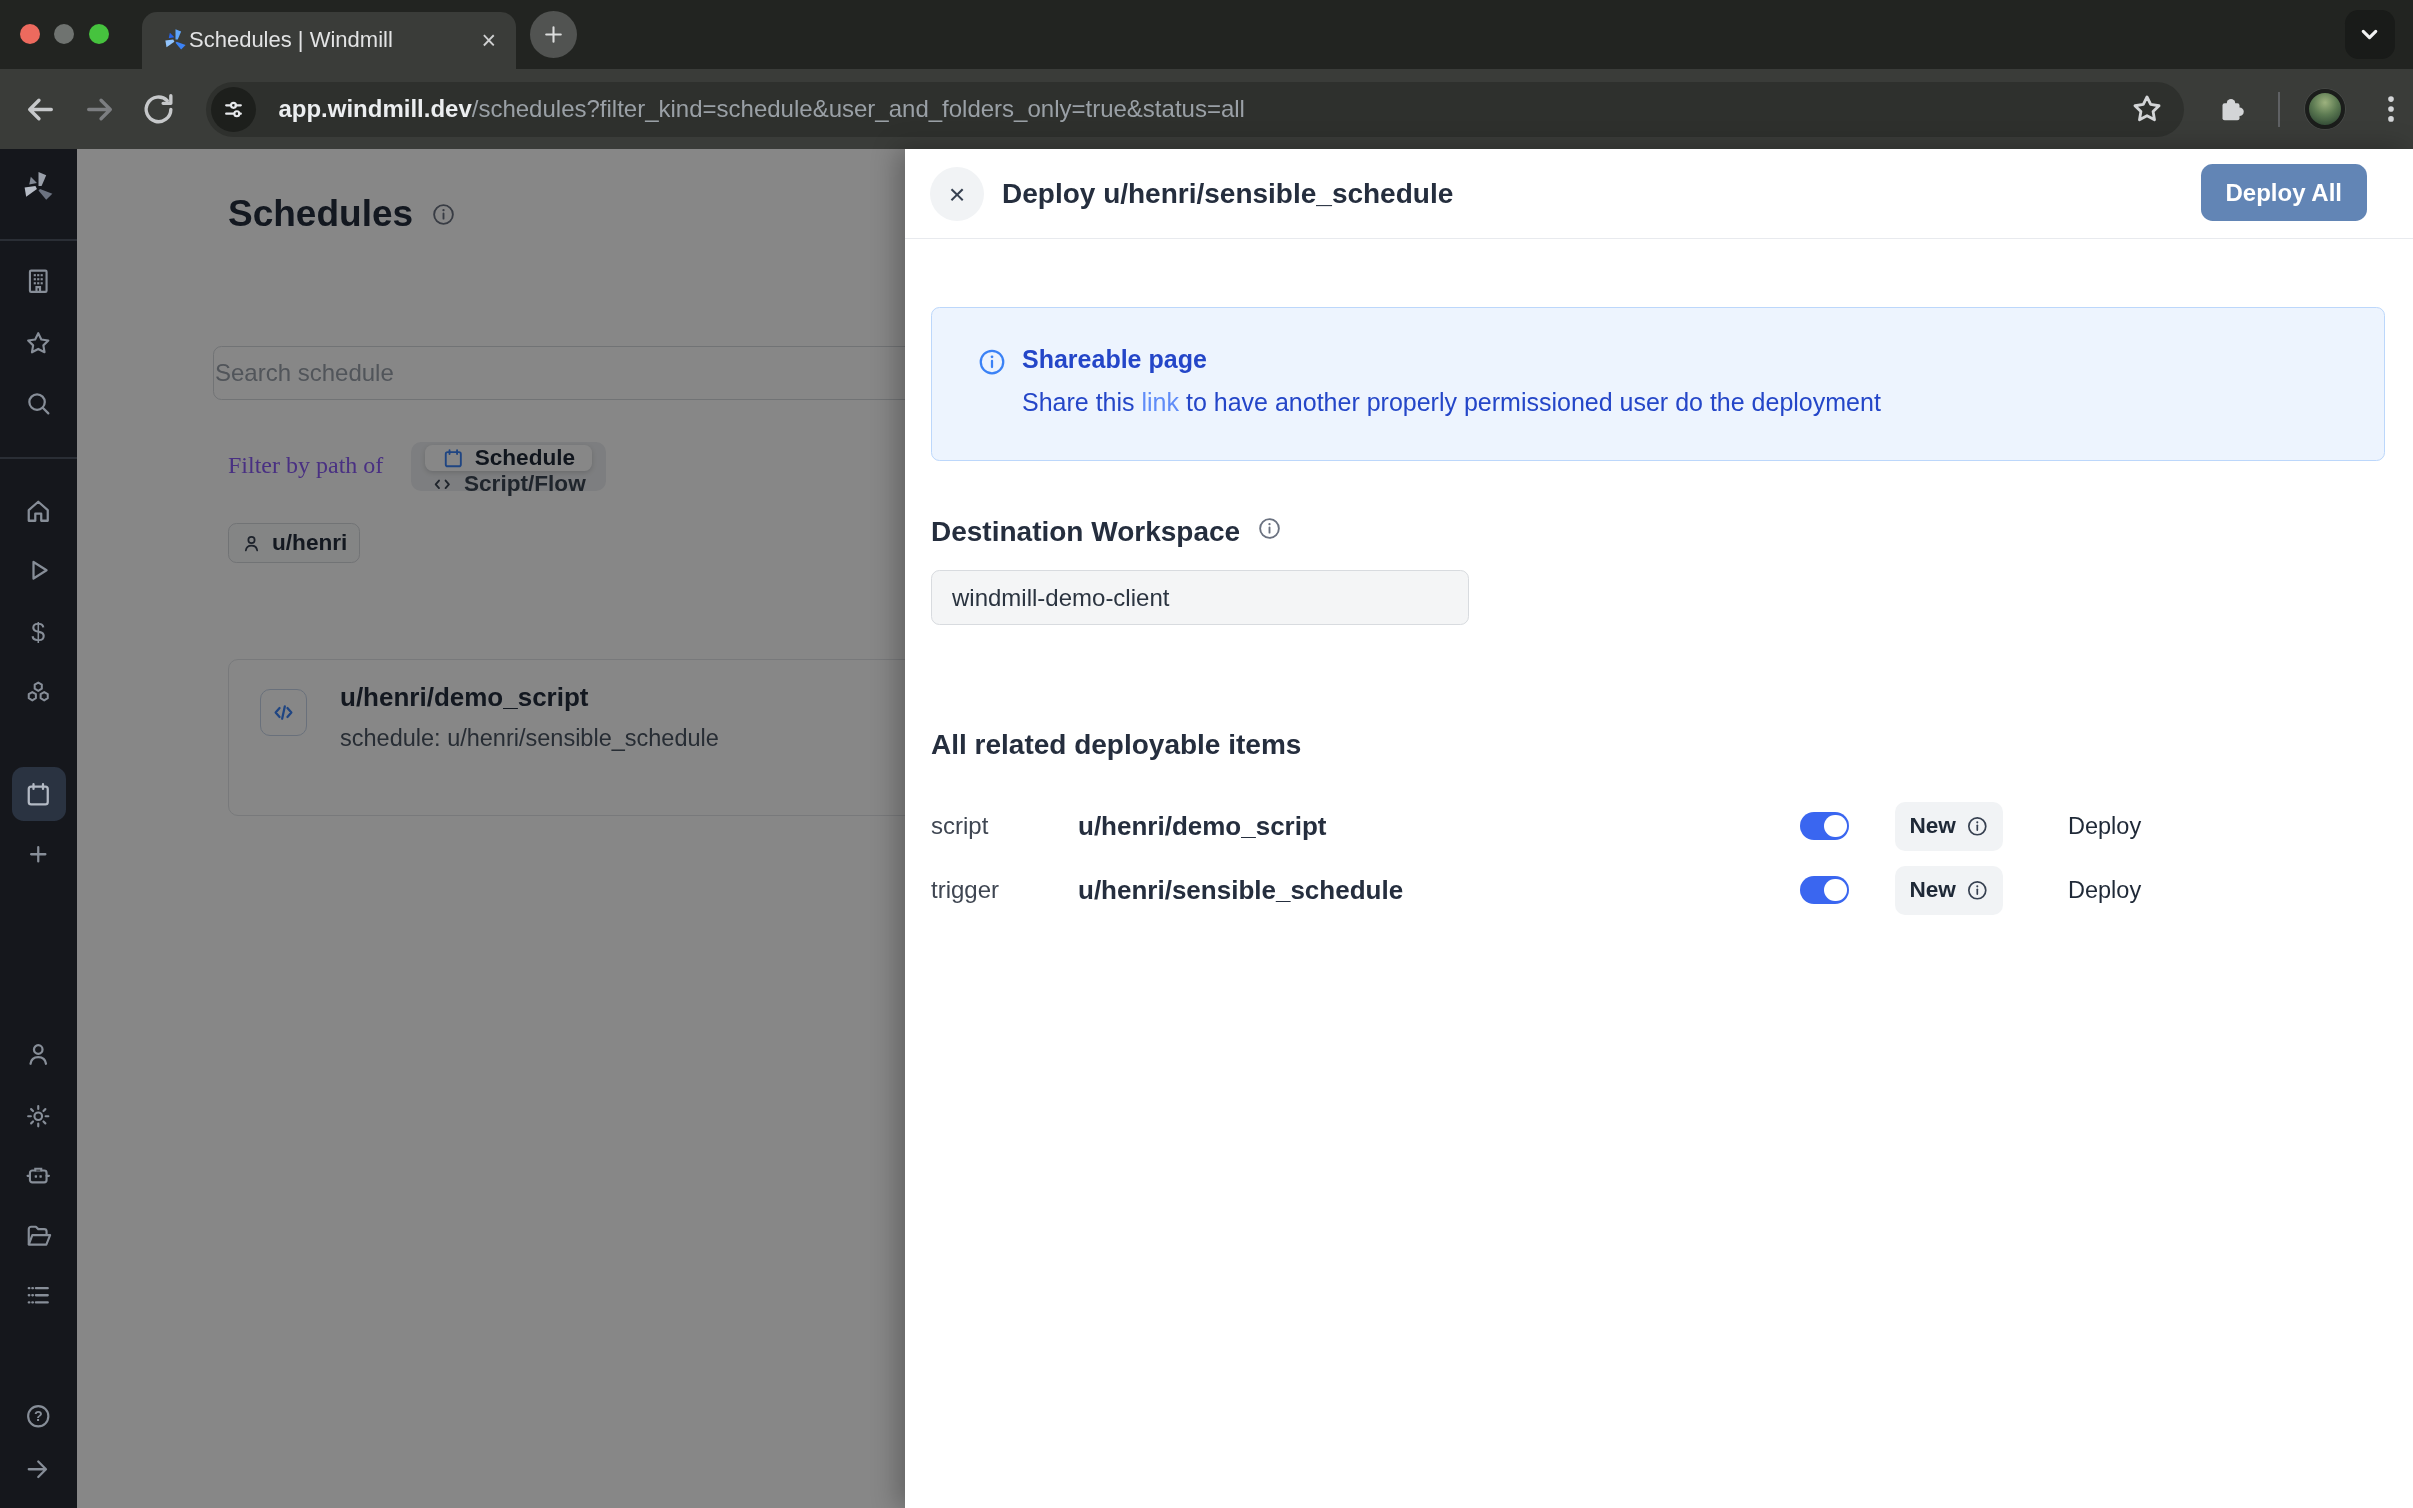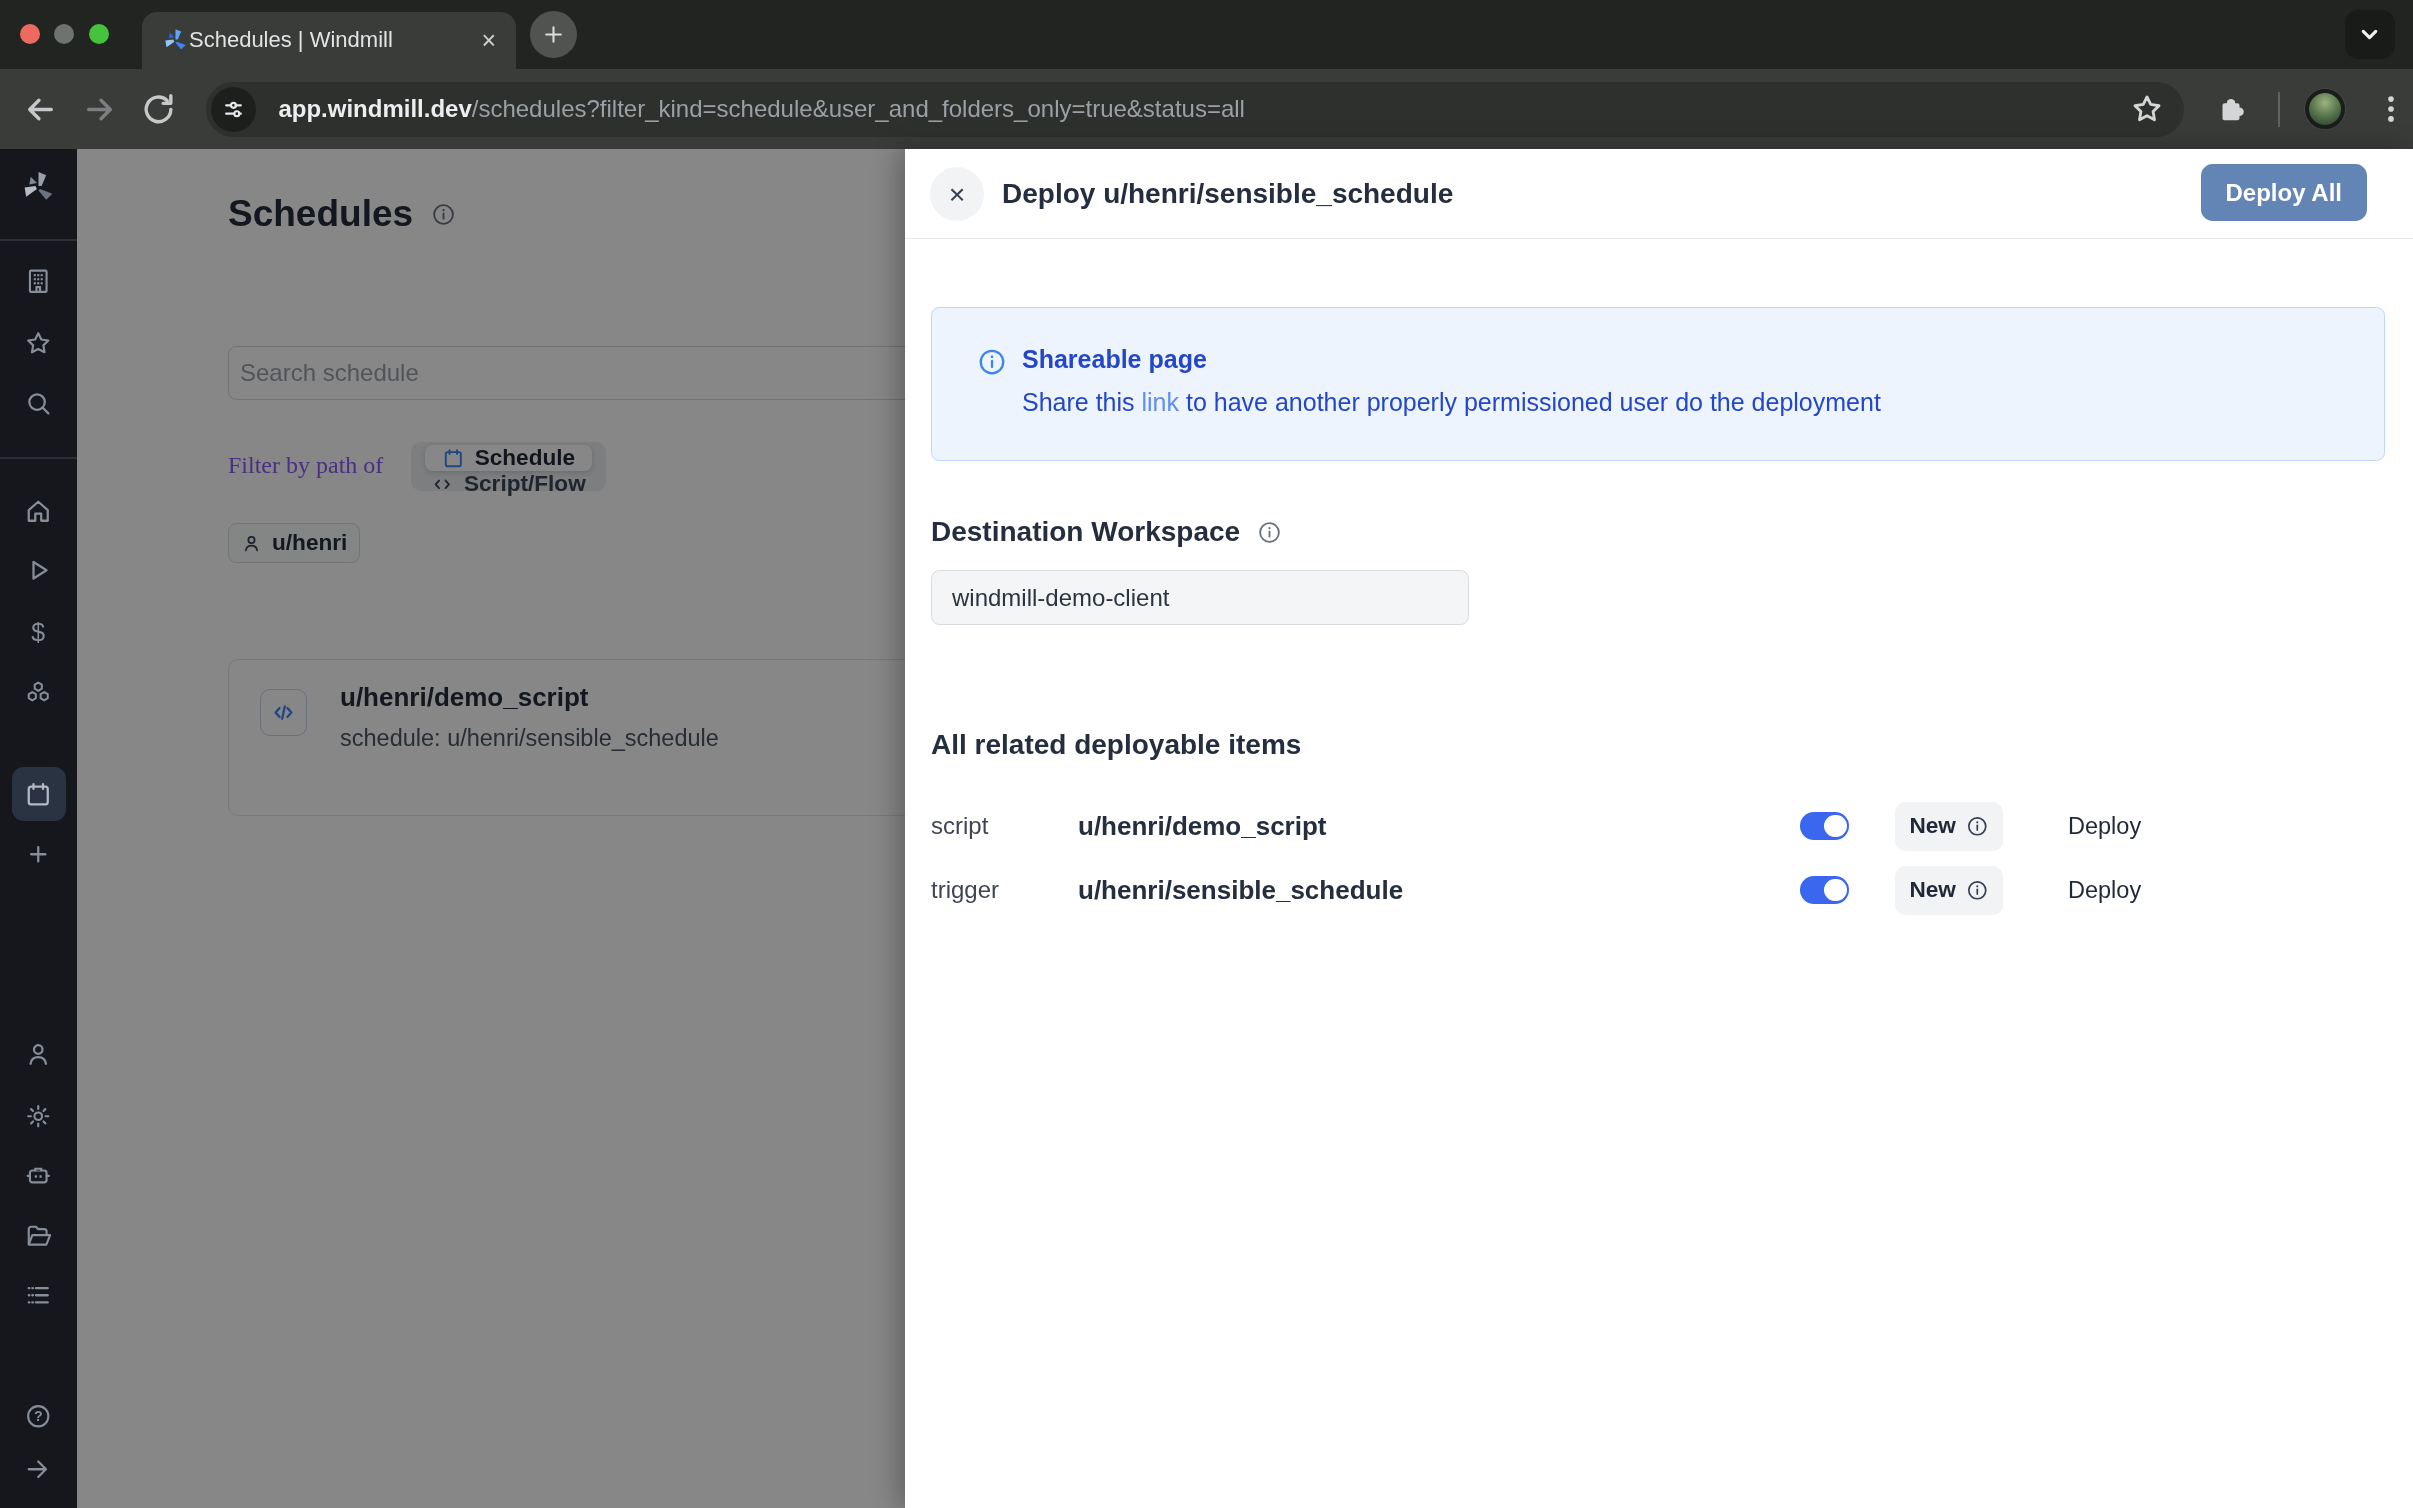--- a/index.html
+++ b/index.html
@@ -50,22 +50,22 @@
   .sic { position:absolute; left:24px; width:28.5px; height:28.5px; color:#878e98; }
   .slogo { position:absolute; left:20px; top:20px; width:37px; height:37px; }
   .sactive { position:absolute; left:11.7px; top:618px; width:54px; height:54px; border-radius:11.7px;
              background:#2a3341; display:flex; align-items:center; justify-content:center; }
   .sactive .sic2 { width:28.5px; height:28.5px; color:#b3bac4; }
 
   .content { position:absolute; left:77px; top:0; width:2336px; height:1359px; background:#fff; }
   .h1 { position:absolute; left:151px; top:44px; font-size:37px; font-weight:700; color:#252e3e;
         display:flex; align-items:center; gap:18.4px; }
   .info-ic-gray { width:25px; height:25px; color:#6b7280; }
-  .search-box { position:absolute; left:151px; top:197px; width:1064px; height:54px; border:1.7px solid #d6d9dd;
-                border-radius:8.4px; background:#fff; font-size:24px; color:#252e3e; padding:0 11px;
+  .search-box { position:absolute; left:136px; top:197px; width:1064px; height:54px; border:1.7px solid #d6d9dd;
+                border-radius:8.4px; background:#fff; font-size:24px; color:#252e3e; padding:0 1px;
                 font-family:"Liberation Sans",sans-serif; }
   .search-box::placeholder { color:#9aa1ab; }
   .filter-label { position:absolute; left:151px; top:303px; font-size:24px; color:#8b5cf6;font-family:Liberation Serif, serif; }
   .seg-group { position:absolute; left:334px; top:293px; height:49px; background:#eceef1; border-radius:10px;
                display:flex; align-items:center; padding:3.4px;flex-direction:column; }
   .seg { display:flex; align-items:center; gap:10px; height:42px; padding:0 17px; border-radius:7.5px;
          font-size:22.6px; font-weight:600; color:#3c4654; }
   .seg.sel { background:#ffffff; color:#1f2937; box-shadow:0 1.7px 5px rgba(0,0,0,.15); }
   .seg .ic { width:22.6px; height:22.6px; }
   .seg.sel .ic { color:#3b82f6; }
@@ -94,21 +94,21 @@
   .deployall-btn { position:absolute; right:46px; top:15px; height:57px; padding:0 25px; background:#6285b5;
                    color:#fff; font-size:24px; font-weight:700; border:none; border-radius:11.7px;
                    font-family:"Liberation Sans",sans-serif; }
   .infobox { position:absolute; left:26px; top:158px; width:1454px; height:154px; background:#edf4fe;
              border:1.7px solid #bcd7fb; border-radius:8.4px; }
   .infobox .ic { position:absolute; left:45px; top:39px; width:30px; height:30px; color:#3b82f6; }
   .info-title { position:absolute; left:90px; top:37px; font-size:25px; font-weight:600; color:#2446c8; }
   .info-body { position:absolute; left:90px; top:80px; font-size:25px; color:#2446c8; }
   .info-body .lnk { color:#5f8cf8; }
   .sec-h { position:absolute; left:26px; font-size:28px; font-weight:700; color:#252e3e;
-           display:flex; align-items:center; gap:17px; }
+           display:flex; align-items:flex-start; gap:17px; }
   .dest-input { position:absolute; left:26px; top:421px; width:538px; height:55px; background:#f4f5f6;
                 border:1.7px solid #d8dbdf; border-radius:8.4px; font-size:24px; color:#2b3440; padding:0 20px;
                 font-family:"Liberation Sans",sans-serif; }
   .item-row { position:absolute; left:26px; right:0; height:64px; display:flex; align-items:center; }
   .cell-kind { width:147px; font-size:24px; color:#3f4652; }
   .cell-path { width:722px; font-size:26px; font-weight:700; color:#252e3e; }
   .toggle { width:49px; height:28px; border-radius:14.2px; background:#3a66f0; position:relative; flex:none; }
   .toggle .knob { position:absolute; right:2.5px; top:2.5px; width:22.6px; height:22.6px; border-radius:50%; background:#fff; }
   .badge { margin-left:46px; width:108px; height:49px; background:#f1f3f5; border-radius:10px;
            display:flex; align-items:center; justify-content:center; gap:10px; flex:none; }

